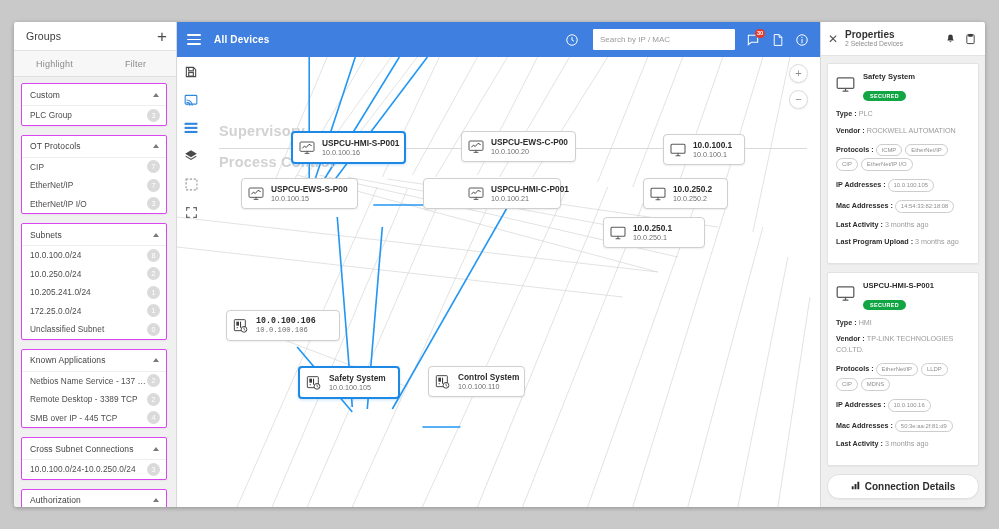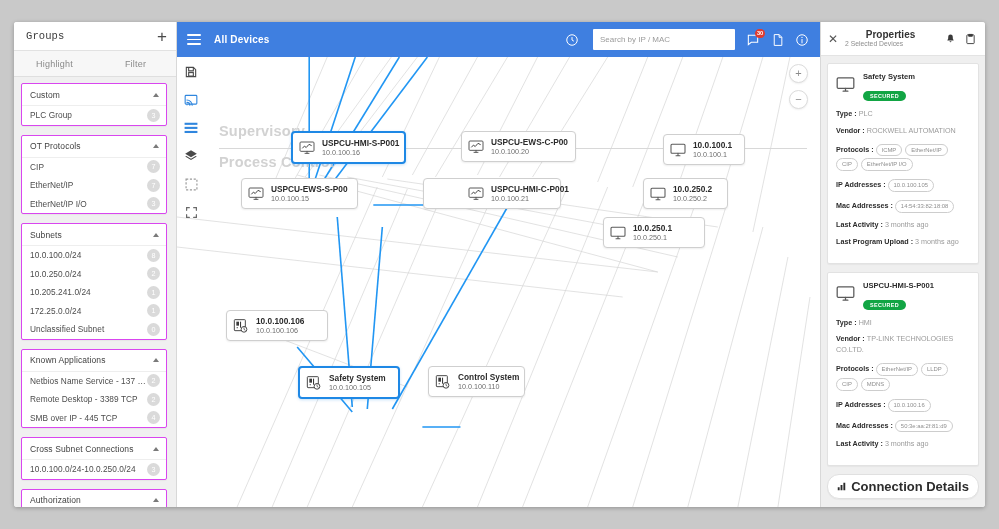--- a/index.html
+++ b/index.html
@@ -31,21 +31,21 @@
     flex: 0 0 163px;
   }
   .sb-header {
     height: 29px;
     background: #ffffff;
     border-bottom: 1px solid #e2e2e2;
     display: flex; align-items: center;
     padding: 0 9px 0 12px;
     flex: 0 0 29px;
   }
-  .sb-title { font-size: 10.5px; color: #3c3c3c; flex: 1; letter-spacing: .1px; font-family: Liberation Mono, monospace; }
+  .sb-title { font-size: 10.5px; color: #3c3c3c; flex: 1; letter-spacing: .1px; }
   .sb-plus {
     font-size: 17px; color: #4a4a4a; line-height: 1;
     cursor: pointer; font-weight: 300;
   }
   .sb-tabs {
     height: 26px; background: #f7f7f7;
     border-bottom: 1px solid #dfdfdf;
     display: flex; align-items: center;
     flex: 0 0 26px;
   }
@@ -182,21 +182,21 @@
     display: flex; flex-direction: column;
   }
   .pr-header {
     height: 34px; background: #fff;
     border-bottom: 1px solid #e3e3e3;
     display: flex; align-items: center;
     padding: 0 9px 0 7px; flex: 0 0 34px;
   }
   .pr-close { font-size: 12px; color: #555; cursor: pointer; margin-right: 7px; line-height: 1; }
   .pr-titles { flex: 1; line-height: 1.15; }
-  .pr-title { font-size: 10px; font-weight: bold; color: #333; text-align: center; }
+  .pr-title { font-size: 10px; font-weight: bold; color: #333; }
   .pr-sub { font-size: 6.8px; color: #8e8e8e; }
   .pr-hicon { margin-left: 9px; cursor: pointer; display: flex; }
   .pr-body { flex: 1; overflow-y: auto; padding: 7px 6px 7px 6px; }
   .pr-body::-webkit-scrollbar { width: 5px; }
   .pr-body::-webkit-scrollbar-thumb { background: #c2c2c2; border-radius: 3px; }
   .pr-card {
     background: #fff; border: 1px solid #e2e2e2;
     border-radius: 2px; padding: 8px 8px 9px 8px;
     margin-bottom: 8px;
     box-shadow: 0 1px 1px rgba(0,0,0,0.04);
@@ -213,21 +213,21 @@
               margin-bottom: 6px; line-height: 1.5; }
   .pr-val { font-weight: normal; color: #9a9a9a; }
   .pill {
     display: inline-block; border: 1px solid #cdcdcd; border-radius: 8px;
     padding: 1px 5px; font-size: 5.9px; color: #8f8f8f;
     font-weight: normal; margin: 1px 1px 1px 0; white-space: nowrap;
   }
   .pr-btn {
     background: #fff; border: 1px solid #e0e0e0; border-radius: 12px;
     height: 25px; display: flex; align-items: center; justify-content: center;
-    gap: 5px; cursor: pointer; font-size: 13px; font-weight: bold; color: #2c2c2c;
+    gap: 5px; cursor: pointer; font-size: 10px; font-weight: bold; color: #2c2c2c;
     box-shadow: 0 1px 1px rgba(0,0,0,0.04);
   }
 </style>
 </head>
 <body>
 
 <div id="app">
 
   <div id="sidebar">
     <div class="sb-header">
@@ -555,21 +555,21 @@
               <svg width="16" height="16" viewBox="0 0 24 24" fill="none" stroke="#5a5a5a" stroke-width="1.6">
                 <rect x="1.5" y="3.5" width="21" height="13.5" rx="1.5"></rect>
                 <path d="M9 20.5h6M12 17v3.5" stroke-linecap="round"></path>
               </svg>
             </span>
             <span class="node-text">
               <span class="node-name">10.0.250.1</span>
               <span class="node-ip">10.0.250.1</span>
             </span>
           </div>
-          <div class="node" style="left: 49px; top: 253px; width: 102px;">
+          <div class="node" style="left: 49px; top: 253px; width: 114px; font-family: Liberation Mono, monospace;">
             <span class="node-icon">
               <svg width="16" height="16" viewBox="0 0 24 24" fill="none" stroke="#4a4a4a" stroke-width="1.5">
                 <rect x="2" y="2.5" width="16.5" height="16.5" rx="1"></rect>
                 <rect x="5" y="5.5" width="4" height="6" fill="#3a3a3a" stroke="none"></rect>
                 <rect x="10.5" y="5.5" width="1.6" height="9" fill="#3a3a3a" stroke="none"></rect>
                 <circle cx="6.3" cy="14.5" r="0.9" fill="#3a3a3a" stroke="none"></circle>
                 <circle cx="16.5" cy="17" r="4.3" fill="#fff"></circle>
                 <path d="M16.5 14.6v2.5l1.7 1.1" stroke-width="1.2" stroke-linecap="round"></path>
               </svg>
             </span>

